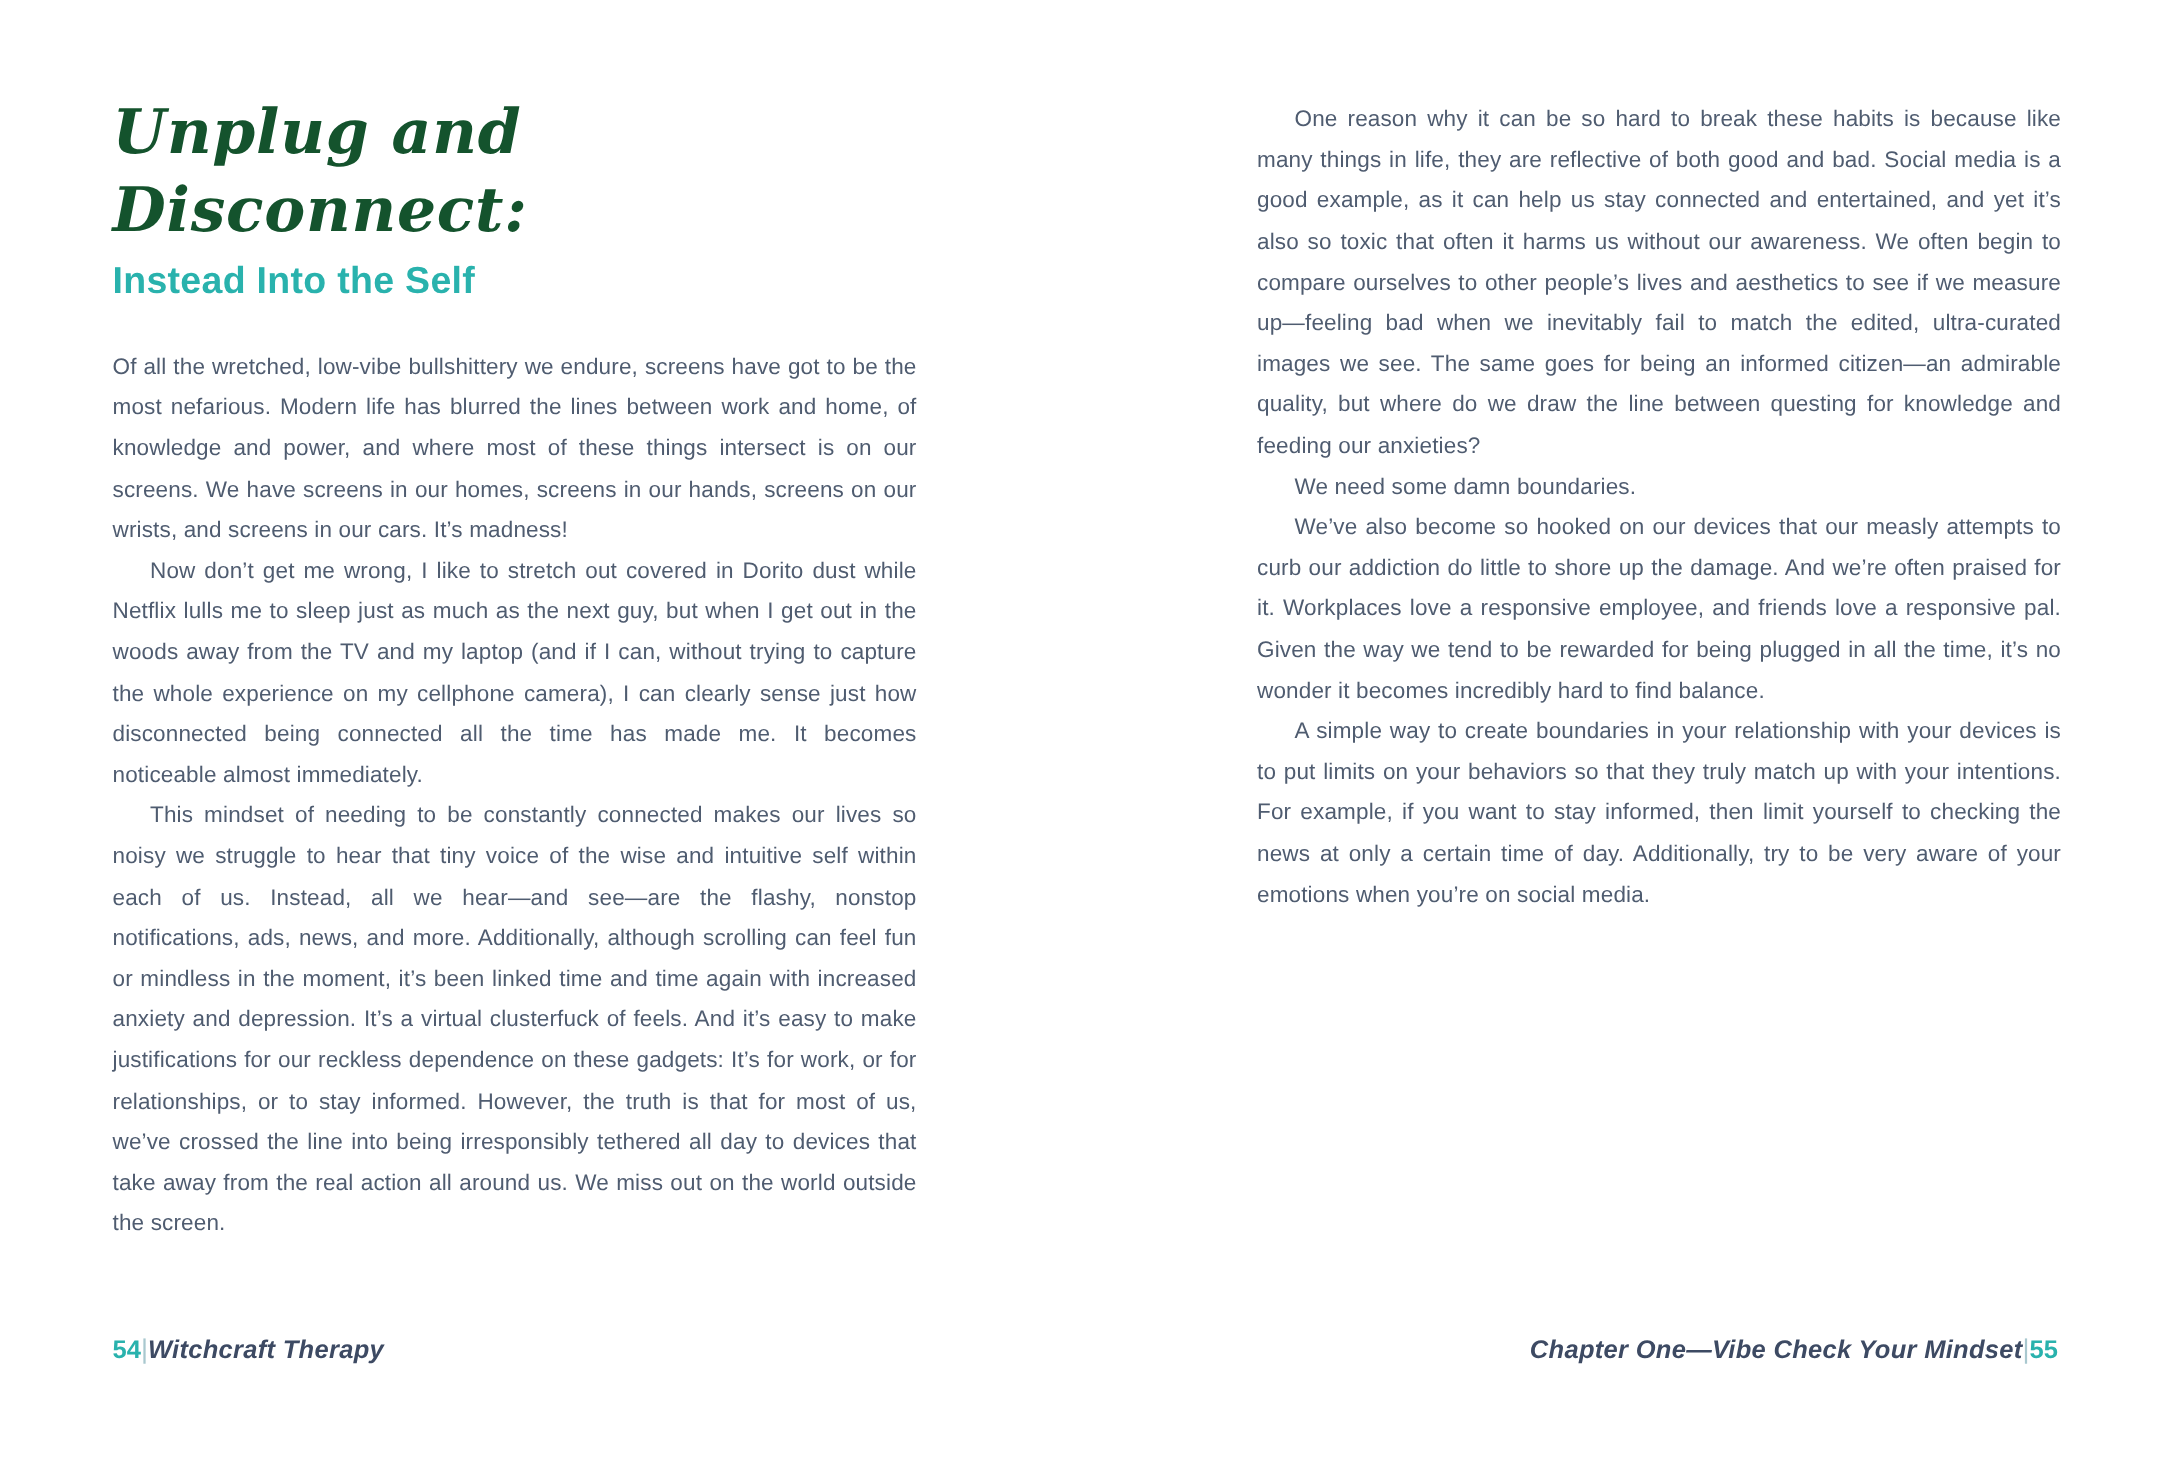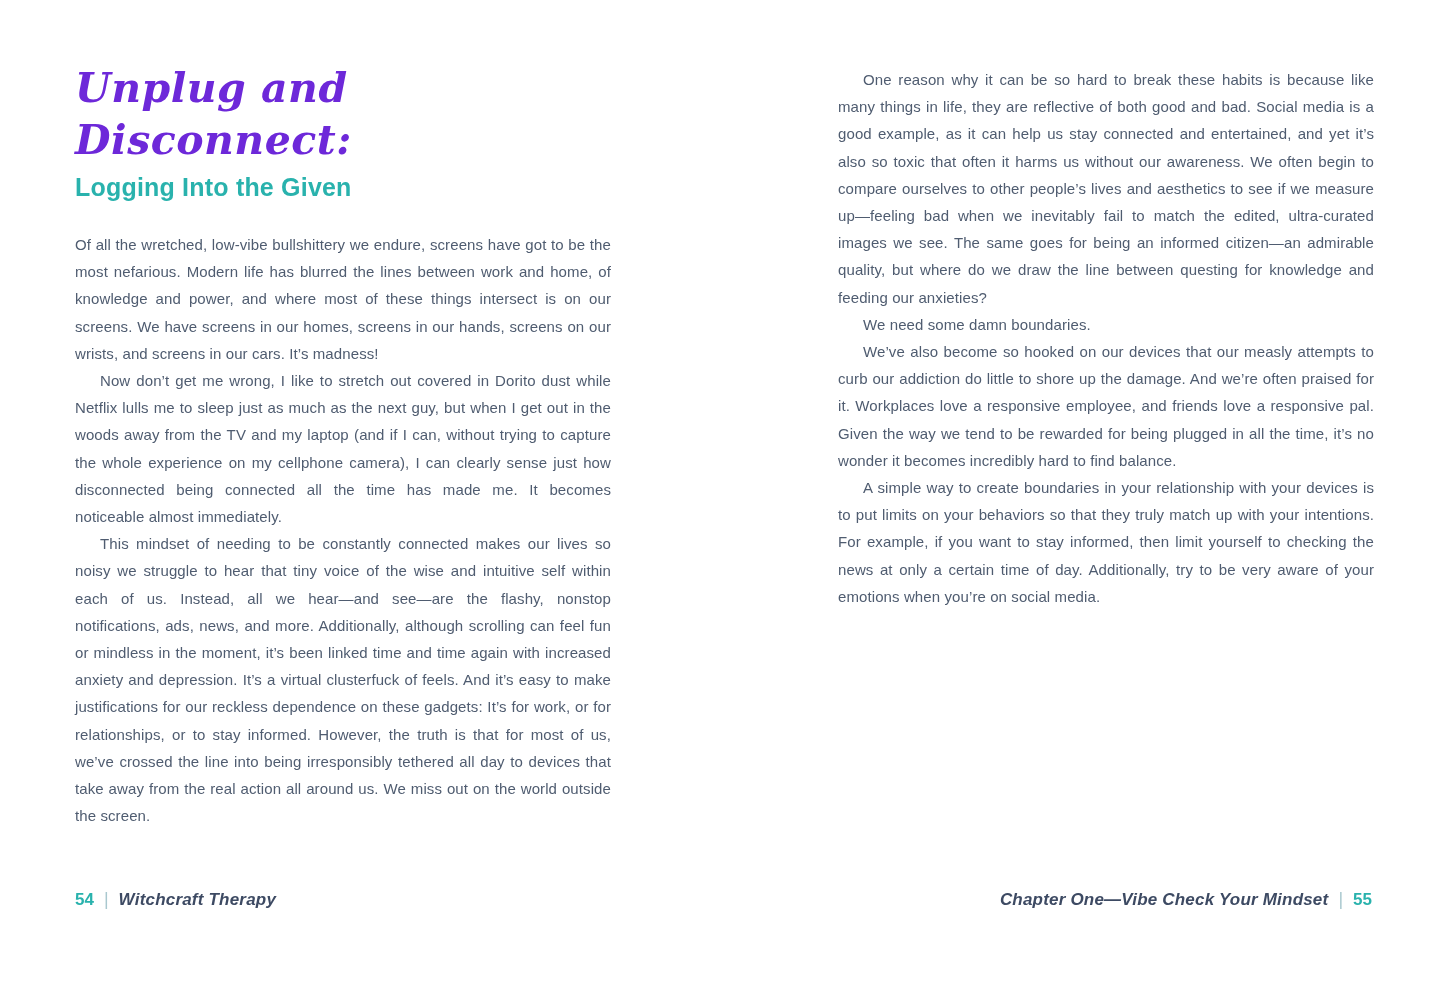--- a/index.html
+++ b/index.html
@@ -21,21 +21,21 @@
   }
   .col-left  { left: 75px;  top: 62px; }
   .col-right { left: 838px; top: 66px; }
 
   .script-title {
     font-family: "DejaVu Serif", serif;
     font-style: italic;
     font-weight: bold;
     font-size: 41px;
     line-height: 52px;
-    color: #6d28d9;
+    color: #14532d;
     letter-spacing: 0.5px;
     margin: 0;
   }
   .sub-title {
     font-family: "Liberation Sans", sans-serif;
     font-weight: bold;
     font-size: 25px;
     line-height: 30px;
     color: #29b2ad;
     margin: 6px 0 0 0;
@@ -55,21 +55,20 @@
   }
   .body-para.indent { text-indent: 25px; }
   .body-para .ital { }
 
   .footer {
     position: absolute;
     top: 889px;
     font-size: 17px;
     display: flex;
     align-items: baseline;
-    gap: 10px;
   }
   .footer-left  { left: 75px; }
   .footer-right { right: 73px; align-items: flex-end; }
   .page-num {
     color: #29b2ad;
     font-weight: bold;
   }
   .footer-divider {
     color: #a9c8cf;
     font-weight: 300;
@@ -82,21 +81,21 @@
     letter-spacing: 0.2px;
   }
 </style>
 </head>
 <body>
 
 <div class="spread">
 
   <div class="col col-left">
     <h1 class="script-title">Unplug and Disconnect:</h1>
-    <h2 class="sub-title">Logging Into the Given</h2>
+    <h2 class="sub-title">Instead Into the Self</h2>
     <div class="body-text">
         <p class="body-para"><span>Of all the wretched, low-vibe bullshittery we endure, screens have got to be the most nefarious. Modern life has blurred the lines between work and home, of knowledge and power, and where most of these things intersect is on our screens. We have screens in our homes, screens in our hands, screens on our wrists, and screens in our cars. It’s madness!</span></p>
         <p class="body-para indent"><span>Now don’t get me wrong, I like to stretch out covered in Dorito dust while </span><span class="ital">Netflix</span><span> lulls me to sleep just as much as the next guy, but when I get out in the woods away from the TV and my laptop (and if I can, without trying to capture the whole experience on my cellphone camera), I can clearly sense just how disconnected </span><span class="ital">being</span><span> connected all the time has made me. It becomes noticeable almost immediately.</span></p>
         <p class="body-para indent"><span>This mindset of needing to be constantly connected makes our lives so noisy we struggle to hear that tiny voice of the wise and intuitive self within each of us. Instead, all we hear—and see—are the flashy, nonstop notifications, ads, news, and more. Additionally, although scrolling can feel fun or mindless in the moment, it’s been linked time and time again with increased anxiety and depression. It’s a virtual clusterfuck of feels. And it’s easy to make justifications for our reckless dependence on these gadgets: It’s for work, or for relationships, or to stay informed. However, the truth is that for most of us, we’ve crossed the line into being irresponsibly tethered all day to devices that take away from the real action all around us. We miss out on the world </span><span class="ital">outside</span><span> the screen.</span></p>
       </div>
   </div>
 
   <div class="col col-right">
     <div class="body-text">
         <p class="body-para indent"><span>One reason why it can be so hard to break these habits is because like many things in life, they are reflective of both good and bad. Social media is a good example, as it can help us stay connected and entertained, and yet it’s also so toxic that often it harms us without our awareness. We often begin to compare ourselves to other people’s lives and aesthetics to see if we measure up—feeling bad when we inevitably fail to match the edited, ultra-curated images we see. The same goes for being an informed citizen—an admirable quality, but where do we draw the line between questing for knowledge and feeding our anxieties?</span></p>

